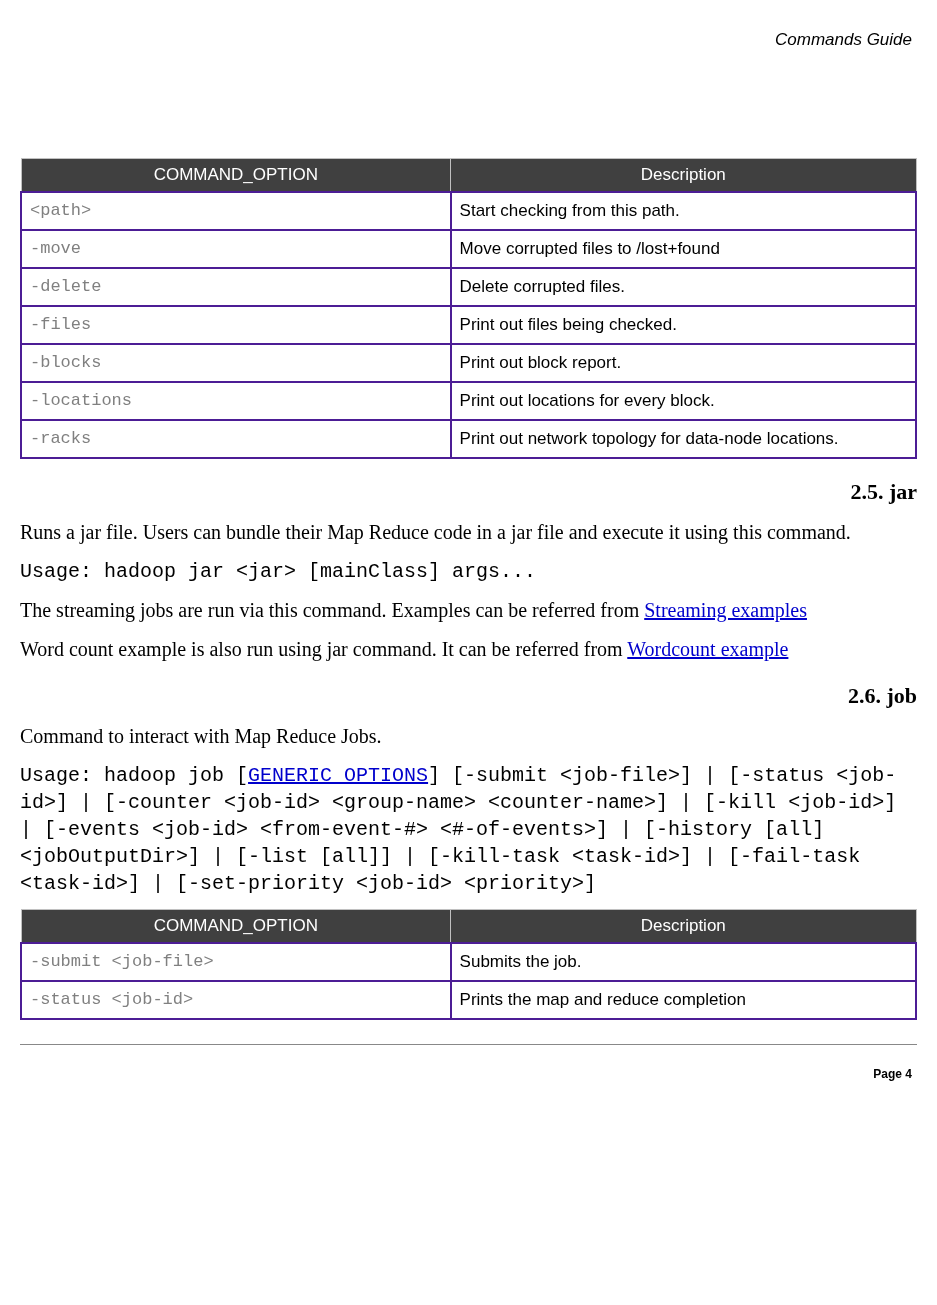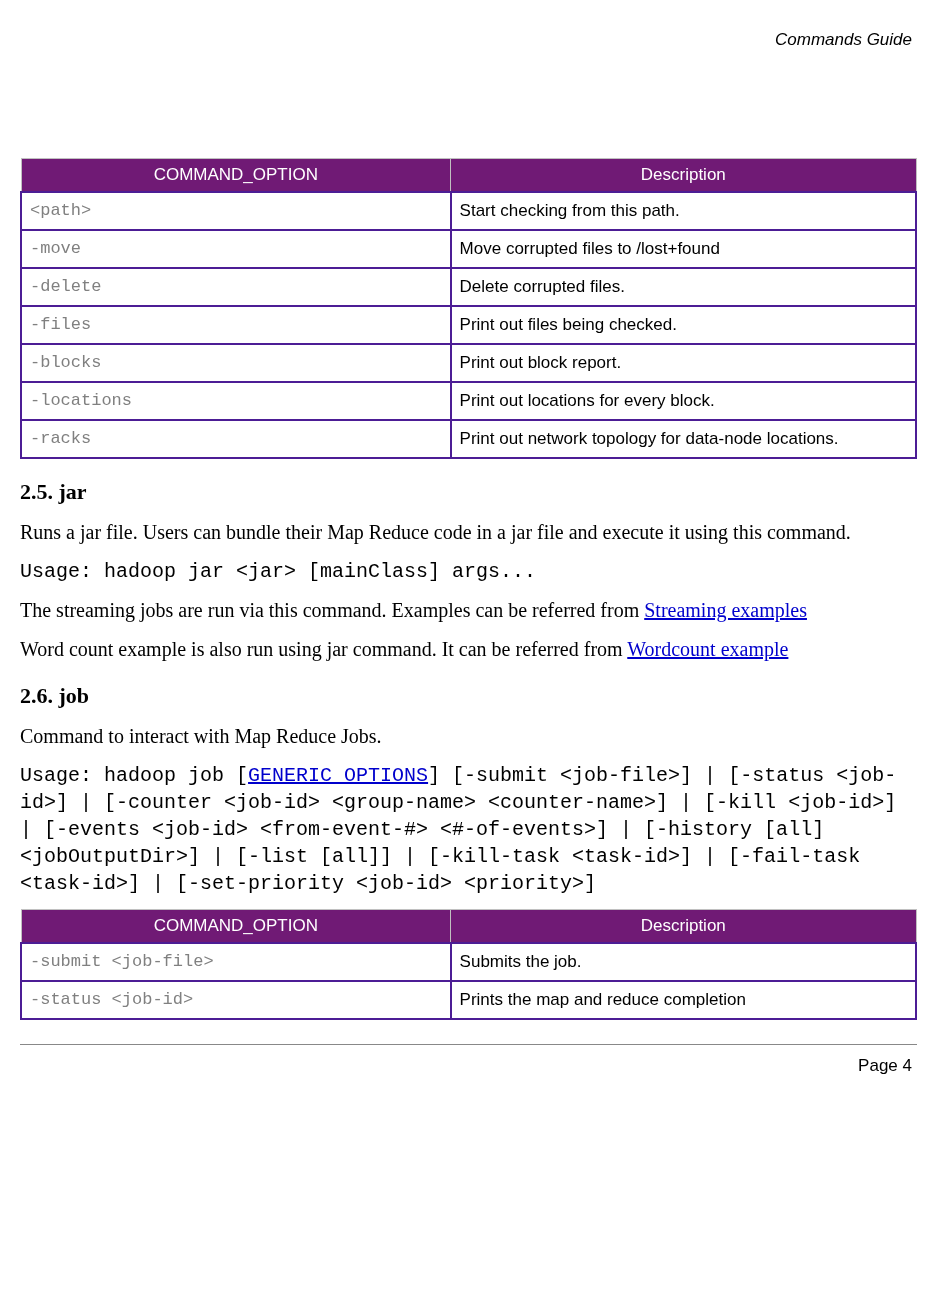--- a/index.html
+++ b/index.html
@@ -20,21 +20,21 @@
     padding-right: 5px;
   }
   table {
     border-collapse: collapse;
     width: 100%;
     margin-bottom: 20px;
     font-family: Arial, Helvetica, sans-serif;
     font-size: 17px;
   }
   th {
-    background-color: #701a75;
+    background-color: #404040;
     color: #ffffff;
     font-weight: normal;
     padding: 6px 8px;
     text-align: center;
     border: 1px solid #c0c0c0;
   }
   td {
     border: 2px solid #4c1d95;
     padding: 8px 8px;
     vertical-align: top;
@@ -44,43 +44,45 @@
     font-family: "Courier New", Courier, monospace;
     color: #808080;
     width: 48%;
   }
   h3 {
     font-family: "Times New Roman", Times, serif;
     font-size: 22px;
     font-weight: bold;
     margin-top: 20px;
     margin-bottom: 14px;
+    text-align: right;
   }
   p {
     margin: 12px 0;
     line-height: 1.35;
   }
   .mono {
     font-family: "Courier New", Courier, monospace;
   }
   a {
     color: #0000cc;
     text-decoration: underline;
   }
   hr.footer-rule {
     margin-top: 24px;
     border: none;
     border-top: 1px solid #888;
   }
   .footer {
     text-align: right;
     font-family: Arial, Helvetica, sans-serif;
-    font-size: 17px;
-    margin-top: 11px;
+    font-size: 12px;
+    margin-top: 22px;
     padding-right: 5px;
+    font-weight: bold;
   }
 </style>
 </head>
 <body>
 
 <div class="header-right">Commands Guide</div>
 
 <table>
   <thead>
     <tr>

